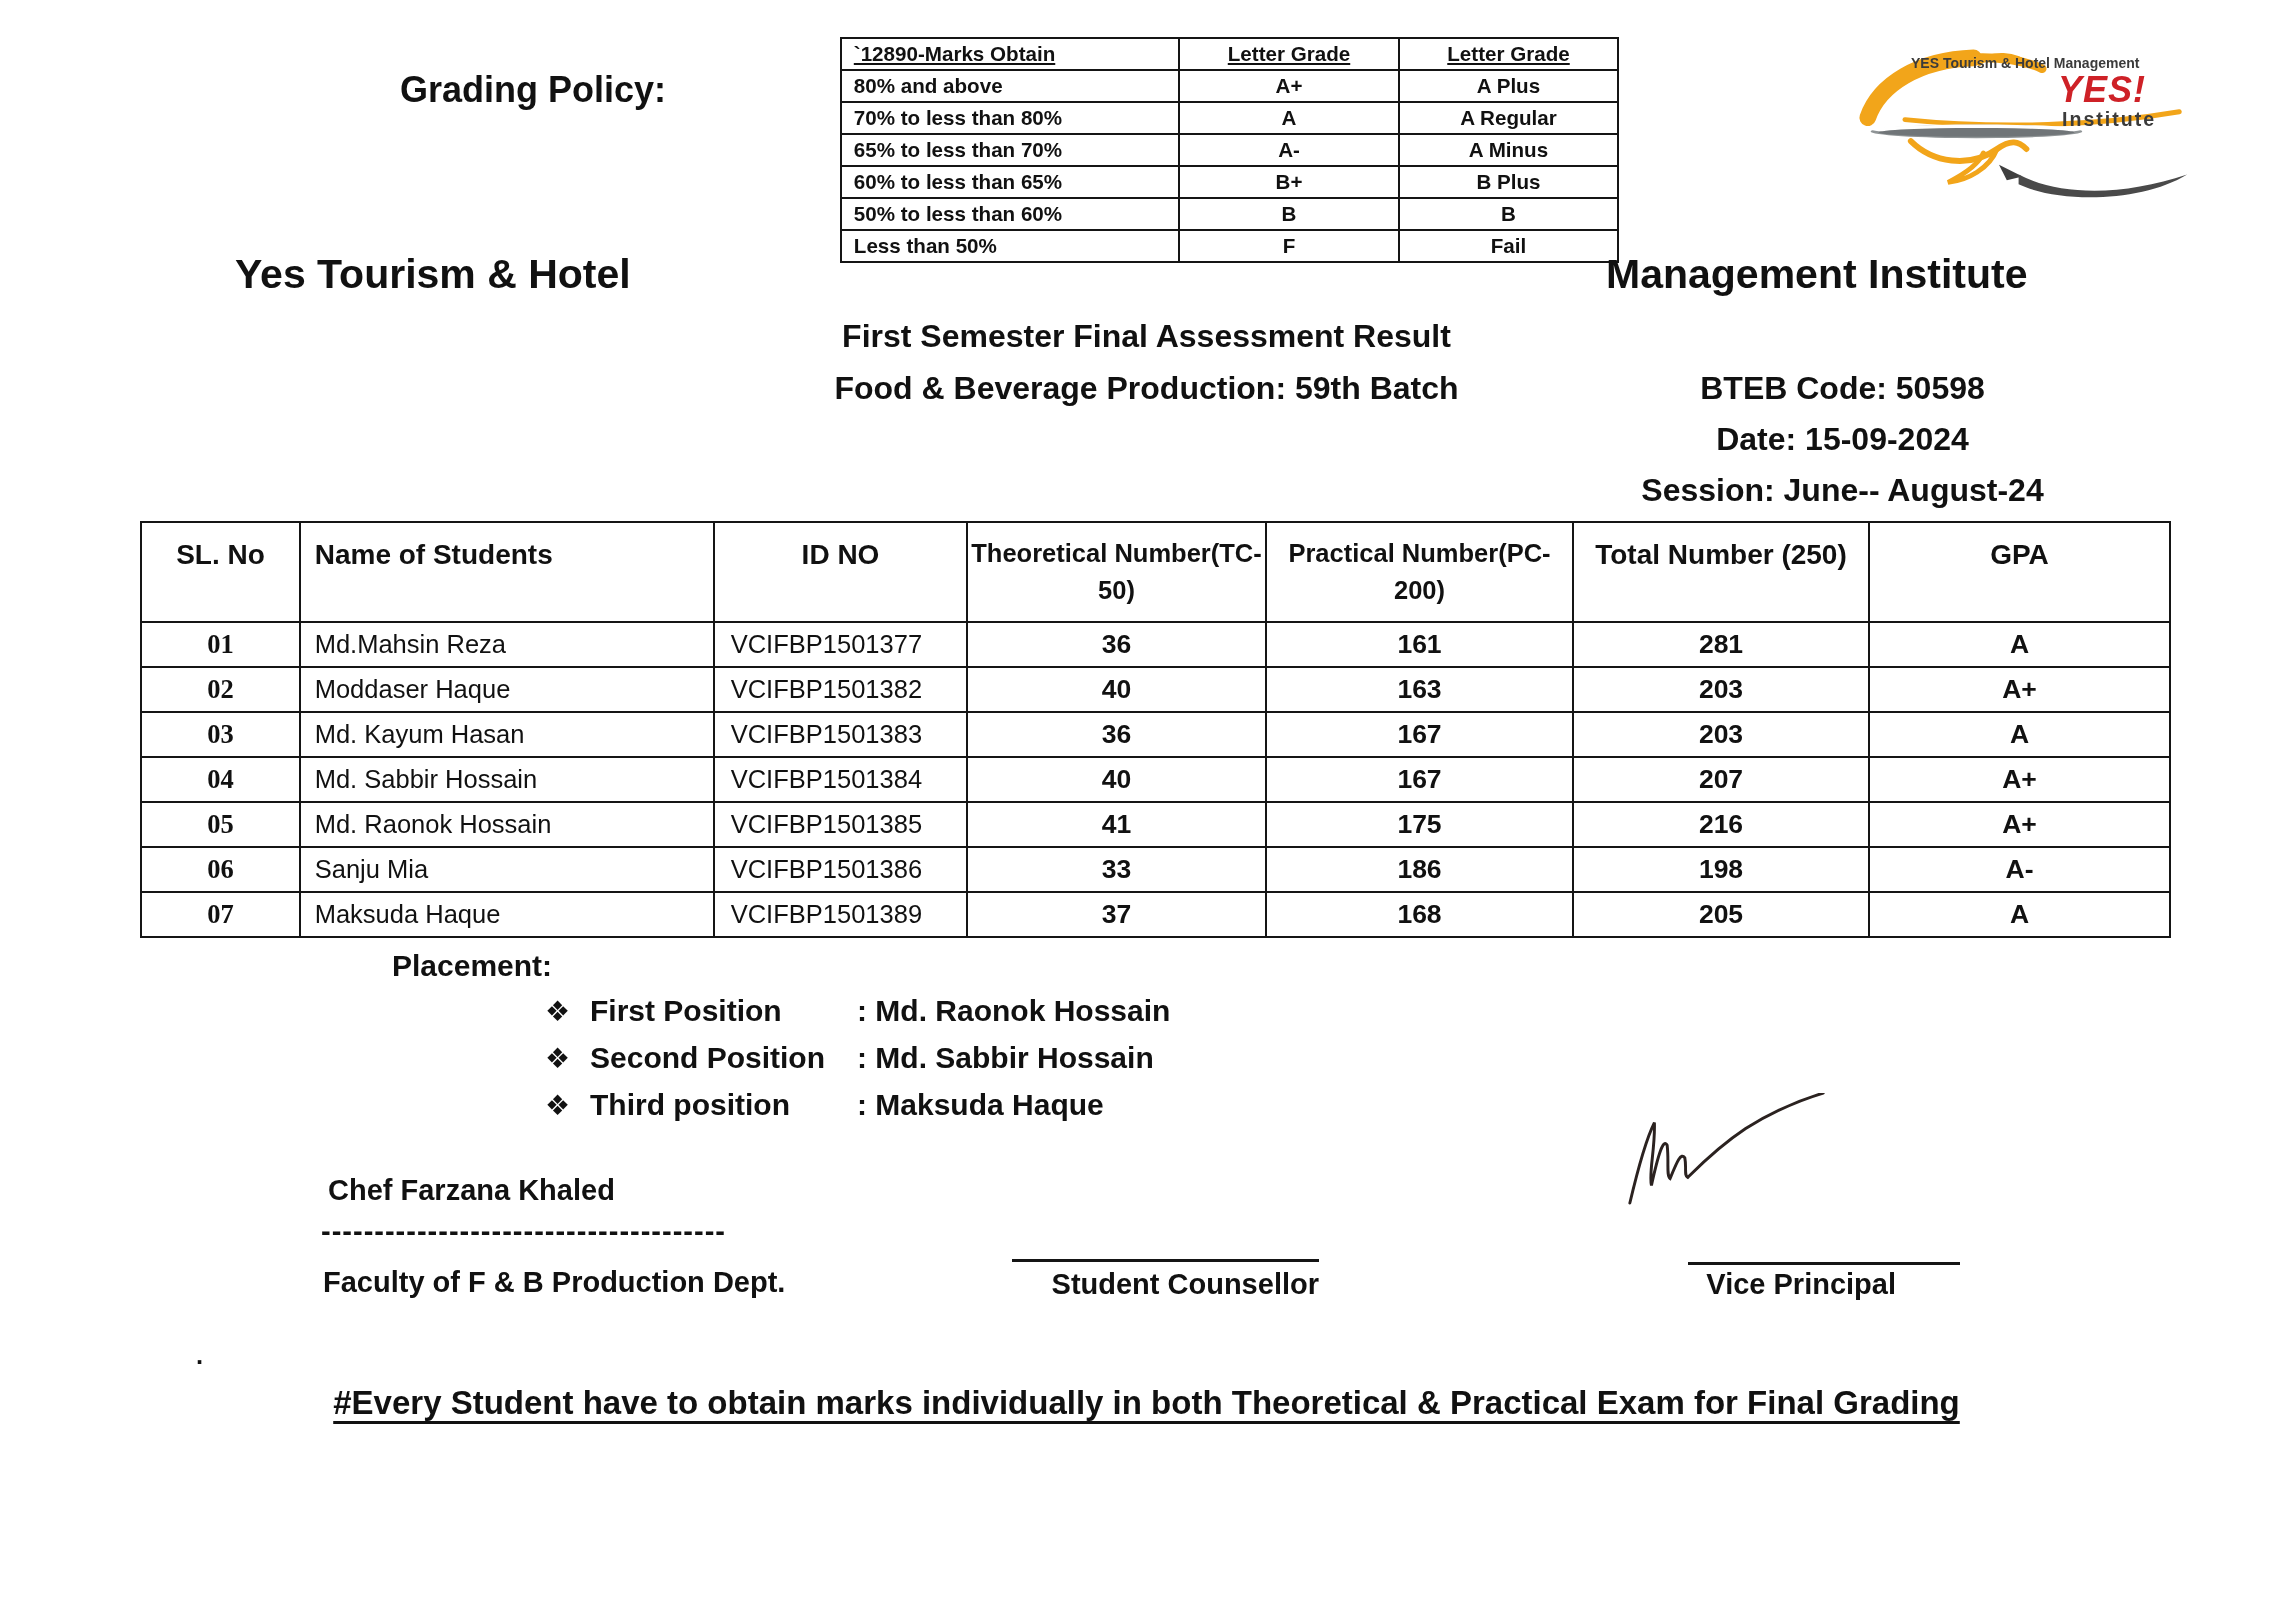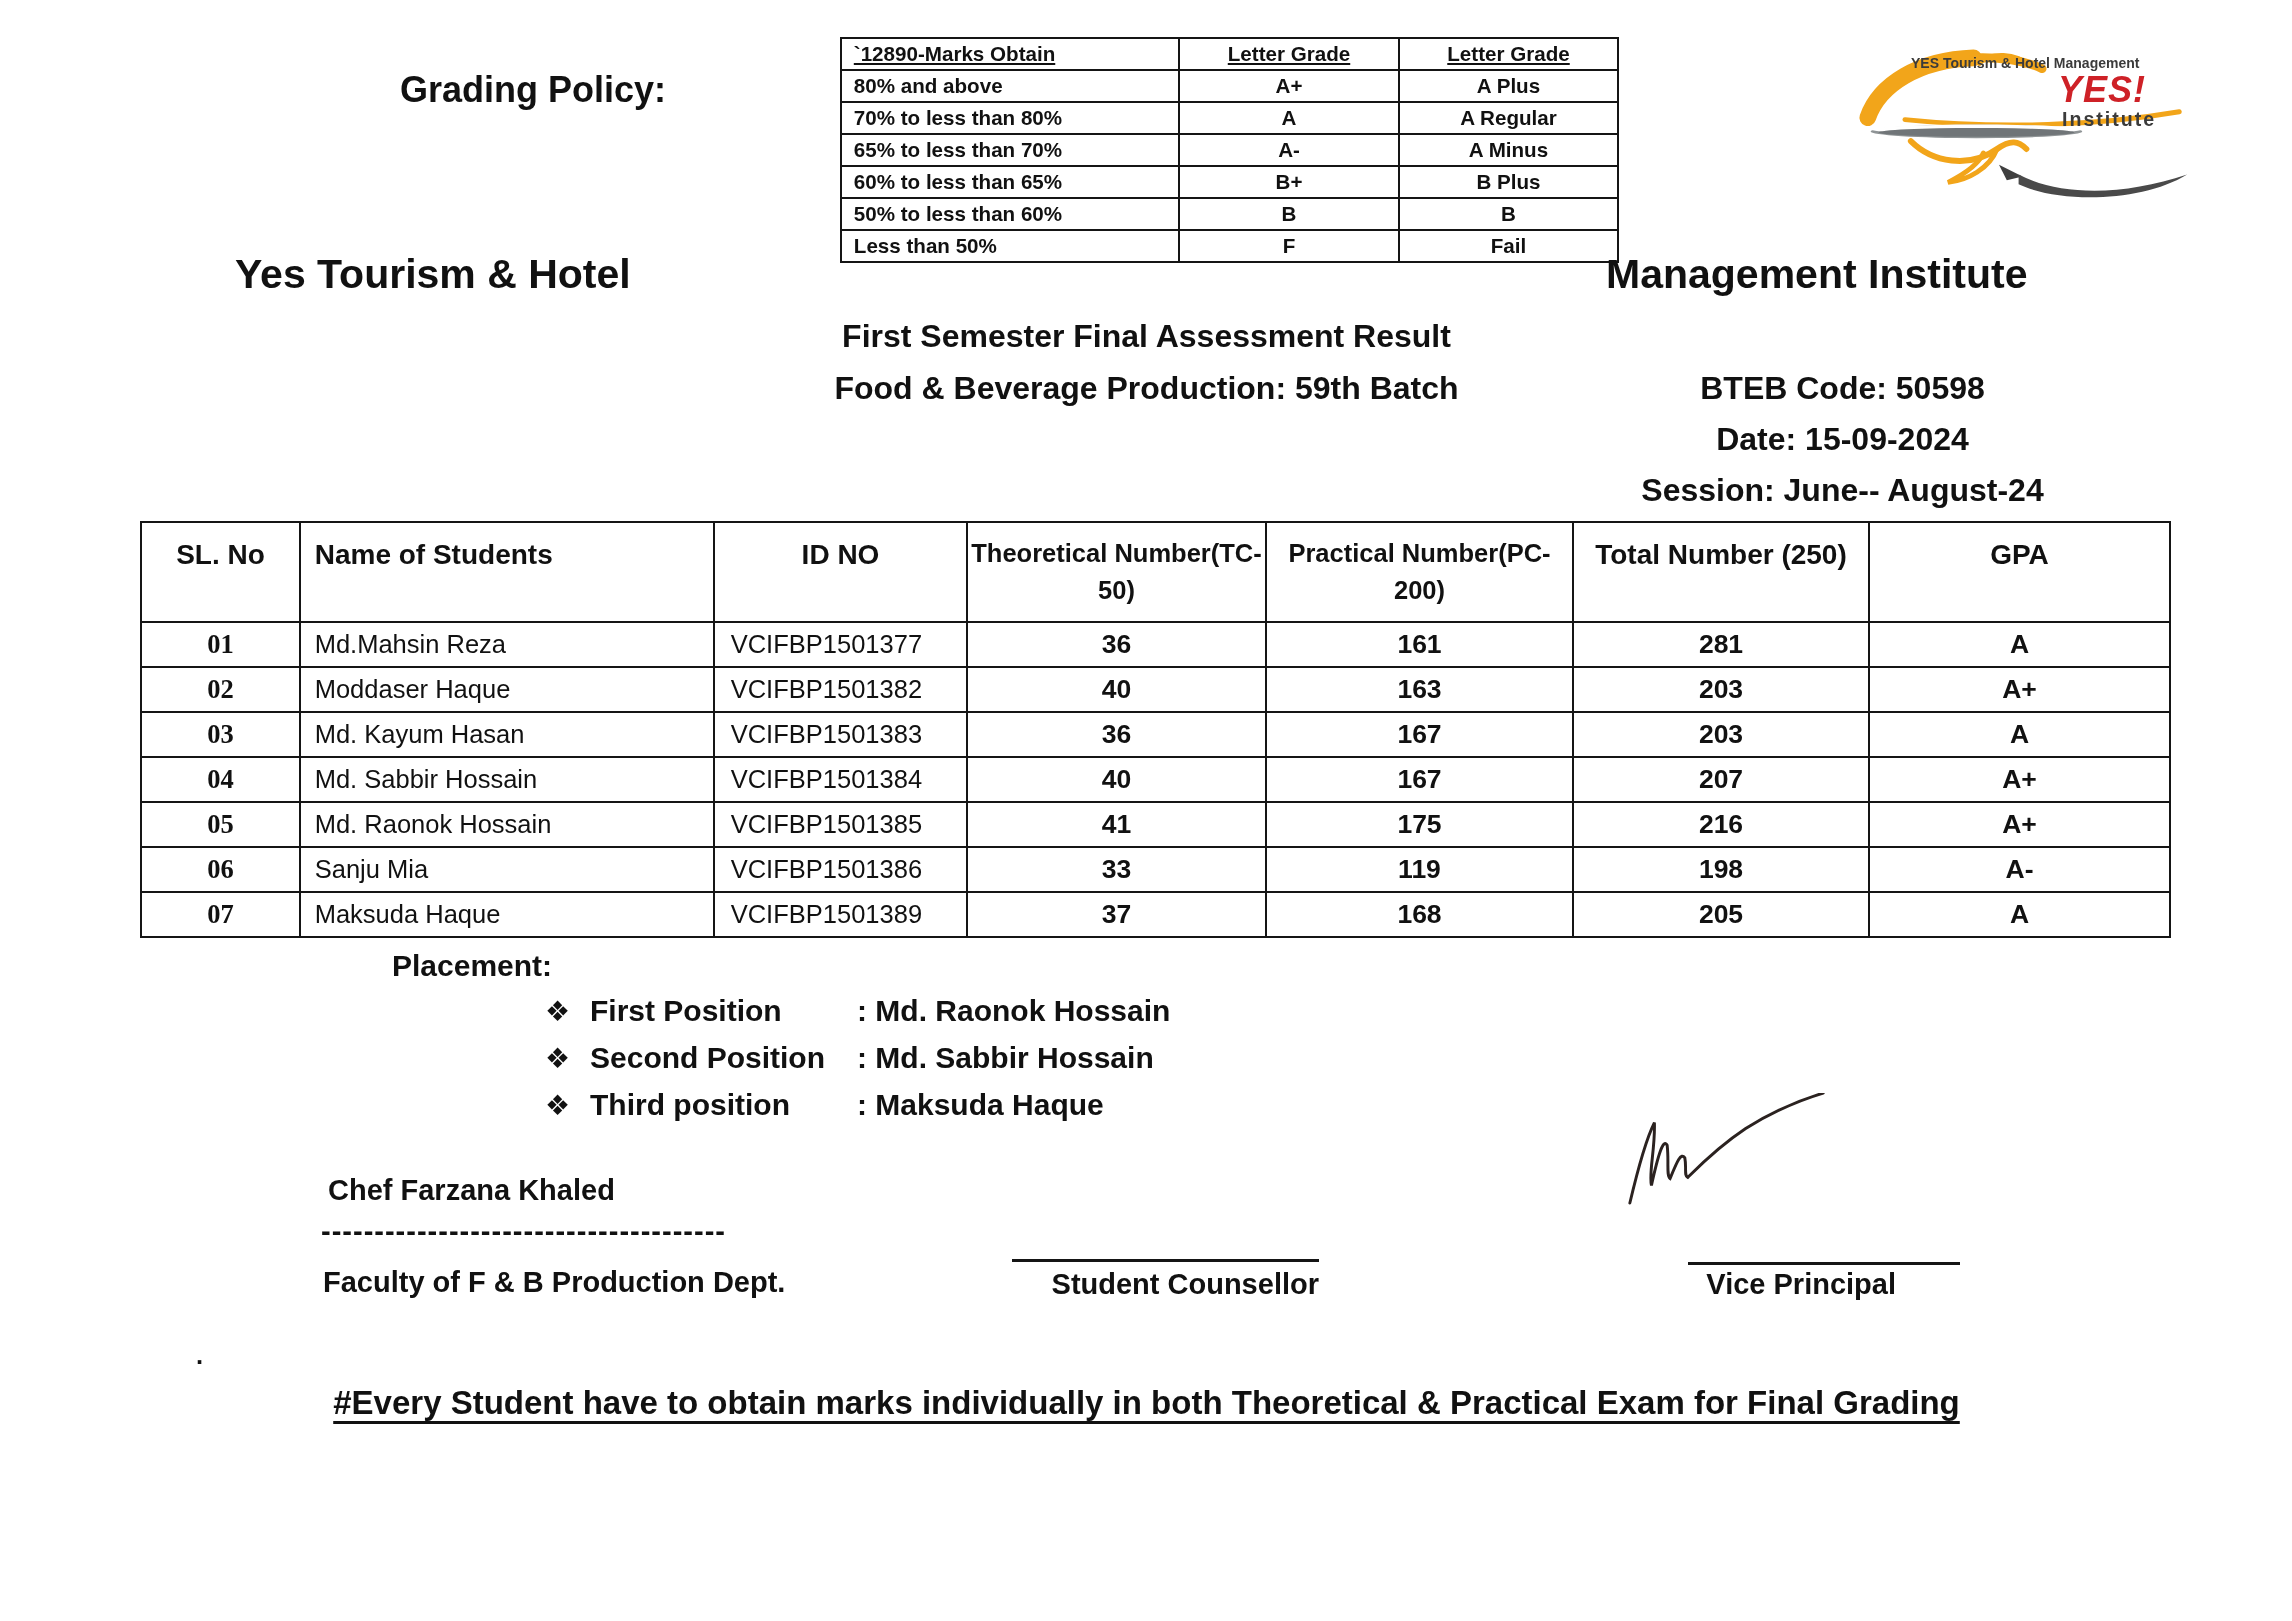--- a/index.html
+++ b/index.html
@@ -231,21 +231,21 @@
       <td class="td-num">41</td>
       <td class="td-num">175</td>
       <td class="td-num">216</td>
       <td class="td-num">A+</td>
     </tr>
     <tr>
       <td class="td-sl">06</td>
       <td class="td-name">Sanju Mia</td>
       <td class="td-id">VCIFBP1501386</td>
       <td class="td-num">33</td>
-      <td class="td-num">119</td>
+      <td class="td-num">186</td>
       <td class="td-num">198</td>
       <td class="td-num">A-</td>
     </tr>
     <tr>
       <td class="td-sl">07</td>
       <td class="td-name">Maksuda Haque</td>
       <td class="td-id">VCIFBP1501389</td>
       <td class="td-num">37</td>
       <td class="td-num">168</td>
       <td class="td-num">205</td>

